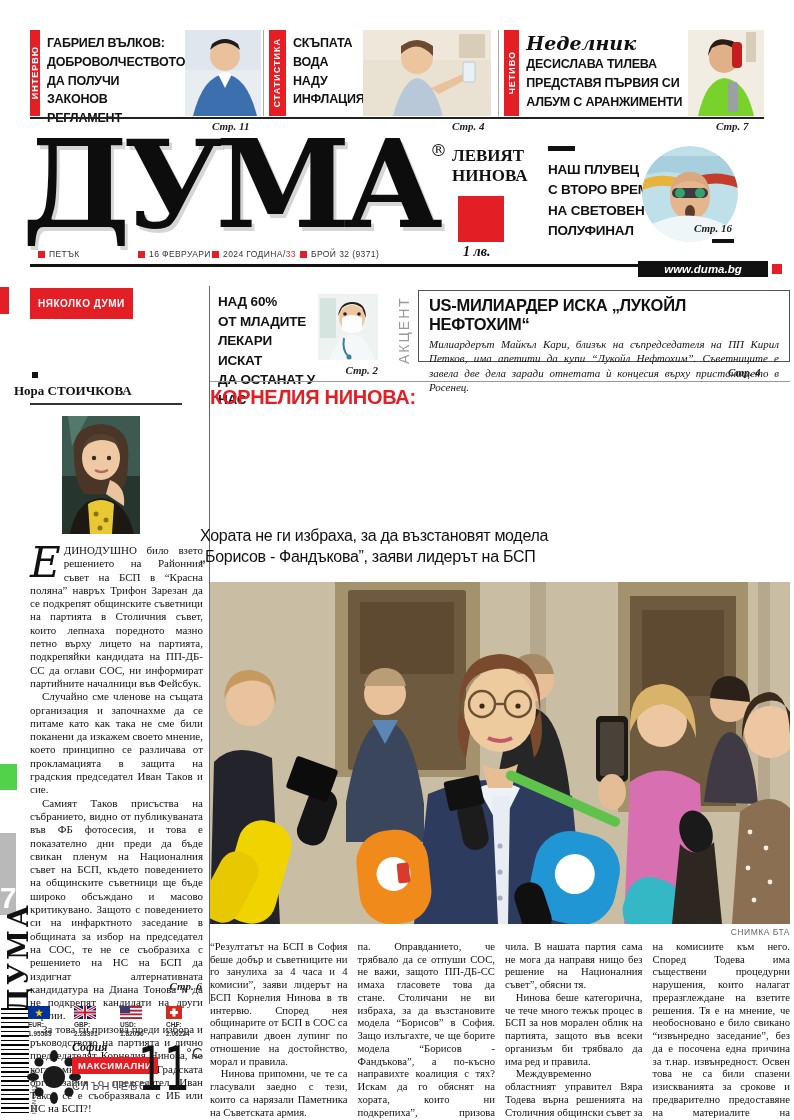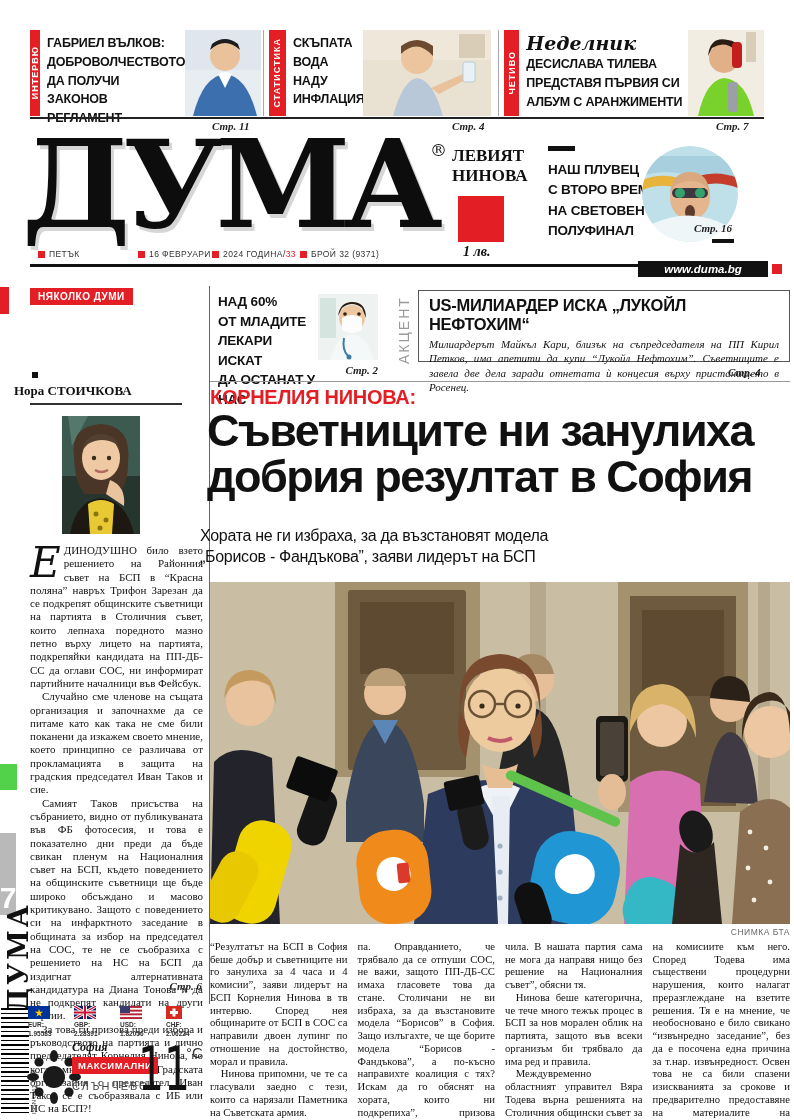--- a/index.html
+++ b/index.html
@@ -44,21 +44,21 @@
   .spine-gray{left:0;top:833px;width:16px;height:82px;background:#b9b9b9;color:#fff;font-weight:bold;font-size:30px;
               display:flex;align-items:flex-end;justify-content:center;}
   .spine-duma{left:3px;top:912px;height:100px;writing-mode:vertical-rl;transform:rotate(180deg);
               font-family:"DejaVu Serif",serif;font-weight:bold;font-size:27px;letter-spacing:3px;}
   .barcode{left:1px;top:1008px;width:28px;height:106px;
            background:repeating-linear-gradient(180deg,#000 0 2px,#fff 2px 5px,#000 5px 6px,#fff 6px 9px);}
   .issn{left:31px;top:1008px;height:106px;writing-mode:vertical-rl;transform:rotate(180deg);font-size:6px;color:#333;}
 
   
   .col-div{left:209px;top:286px;width:1px;height:718px;background:#666;}
-  .rubric{left:30px;top:288px;background:#e31e24;color:#fff;font-weight:bold;font-size:10px;letter-spacing:0.5px;padding:3px 8px;}
+  .rubric{left:30px;top:288px;background:#e31e24;color:#fff;font-weight:bold;font-size:10px;letter-spacing:0.5px;padding:10px 8px;}
   .op-title{left:30px;top:306px;font-weight:900;font-size:27px;line-height:1.15;letter-spacing:-0.5px;}
   .op-bullet{left:32px;top:372px;width:6px;height:6px;background:#111;}
   .op-author{left:14px;top:383px;font-family:"Liberation Serif",serif;font-weight:bold;font-size:13px;}
   .op-rule{left:30px;top:403px;width:152px;height:2px;background:#333;}
   .op-photo{left:62px;top:416px;width:78px;height:118px;}
   .op-body{left:30px;top:544px;width:173px;font-family:"Liberation Serif",serif;font-size:11px;line-height:1.21;}
   .op-body p{margin:0;text-indent:12px;text-align:justify;}
   .op-body p.first{text-indent:0;}
   .dropcap{float:left;font-family:"DejaVu Serif",serif;font-size:42px;line-height:0.8;font-style:italic;padding:2px 3px 0 0;}
   .op-page{left:30px;top:980px;width:172px;text-align:right;}
@@ -341,22 +341,20 @@
 
   <div class="abs akc-rubric">АКЦЕНТ</div>
   <div class="abs akc-box">
     <div class="akc-head">US-МИЛИАРДЕР ИСКА „ЛУКОЙЛ НЕФТОХИМ“</div>
     <div class="akc-deck">Милиардерът Майкъл Кари, близък на съпредседателя на ПП Кирил Петков, има апетити да купи “Лукойл Нефтохим”. Съветниците е завела две дела заради отнетата ѝ концесия върху пристанището в Росенец.</div>
   </div>
   <div class="abs akc-page pageref">Стр. 4</div>
 
   <div class="abs lead-rule"></div>
   <div class="abs kicker">КОРНЕЛИЯ НИНОВА:</div>
-  <div class="abs headline pre">Съветниците ни занулиха
-добрия резултат в София</div>
   <div class="abs subhead pre">Хората не ги избраха, за да възстановят модела
 „Борисов - Фандъкова”, заяви лидерът на БСП</div>
 
   <div class="abs lead-photo">
     <svg width="580" height="342" viewBox="0 0 580 342">
       <rect width="580" height="342" fill="#cdc1a8"></rect>
       <rect x="0" y="0" width="580" height="342" fill="#c4b79c" opacity="0.4"></rect>
       <g>
         <rect x="125" y="0" width="145" height="195" fill="#a4926e"></rect>
         <rect x="138" y="8" width="118" height="180" rx="3" fill="#6e5a3e"></rect>

